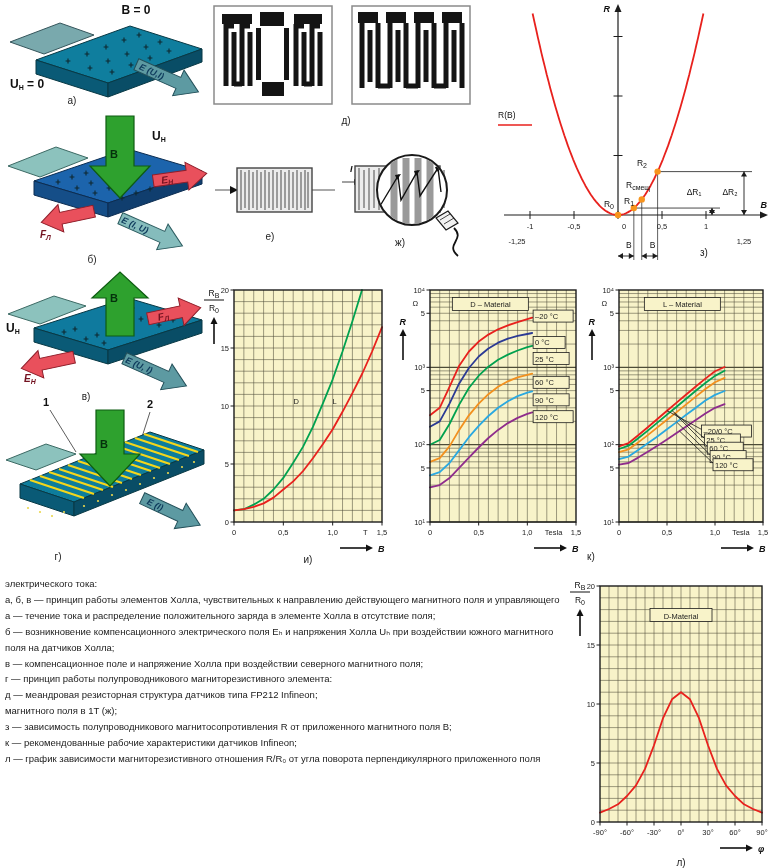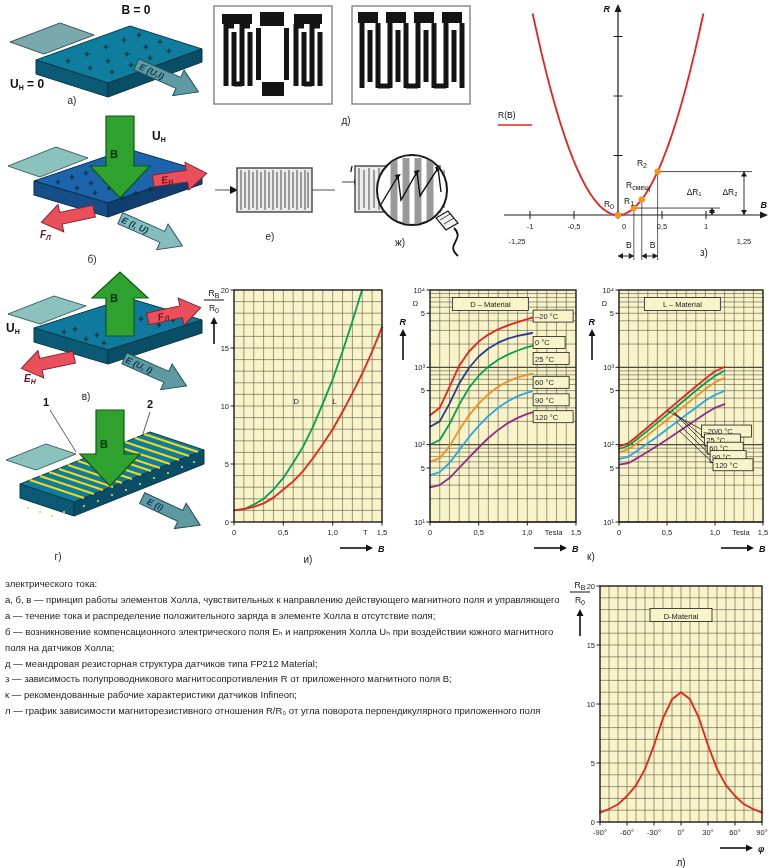--- a/index.html
+++ b/index.html
@@ -629,20 +629,23 @@
       <polygon points="6.5,46 13.5,46 10,39" fill="#111"></polygon>
     </svg>
 
   <div class="caption">
     <div>
         <div class="cap-line">электрического тока:</div>
         <div class="cap-line">а, б, в — принцип работы элементов Холла, чувствительных к направлению действующего магнитного поля и управляющего</div>
         <div class="cap-line">а — течение тока и распределение положительного заряда в элементе Холла в отсутствие поля;</div>
         <div class="cap-line">б — возникновение компенсационного электрического поля Eₕ и напряжения Холла Uₕ при воздействии южного магнитного</div>
         <div class="cap-line">поля на датчиков Холла;</div>
-        <div class="cap-line">д — меандровая резисторная структура датчиков типа FP212 Material;</div>
+        <div class="cap-line">в — компенсационное поле и напряжение Холла при воздействии северного магнитного поля;</div>
+        <div class="cap-line">г — принцип работы полупроводникового магниторезистивного элемента:</div>
+        <div class="cap-line">д — меандровая резисторная структура датчиков типа FP212 Infineon;</div>
+        <div class="cap-line">магнитного поля в 1Т (ж);</div>
         <div class="cap-line">з — зависимость полупроводникового магнитосопротивления R от приложенного магнитного поля B;</div>
         <div class="cap-line">к — рекомендованные рабочие характеристики датчиков Infineon;</div>
         <div class="cap-line">л — график зависимости магниторезистивного отношения R/R₀ от угла поворота перпендикулярного приложенного поля</div>
       </div>
   </div>
 
 </div>
 
 </body></html>

